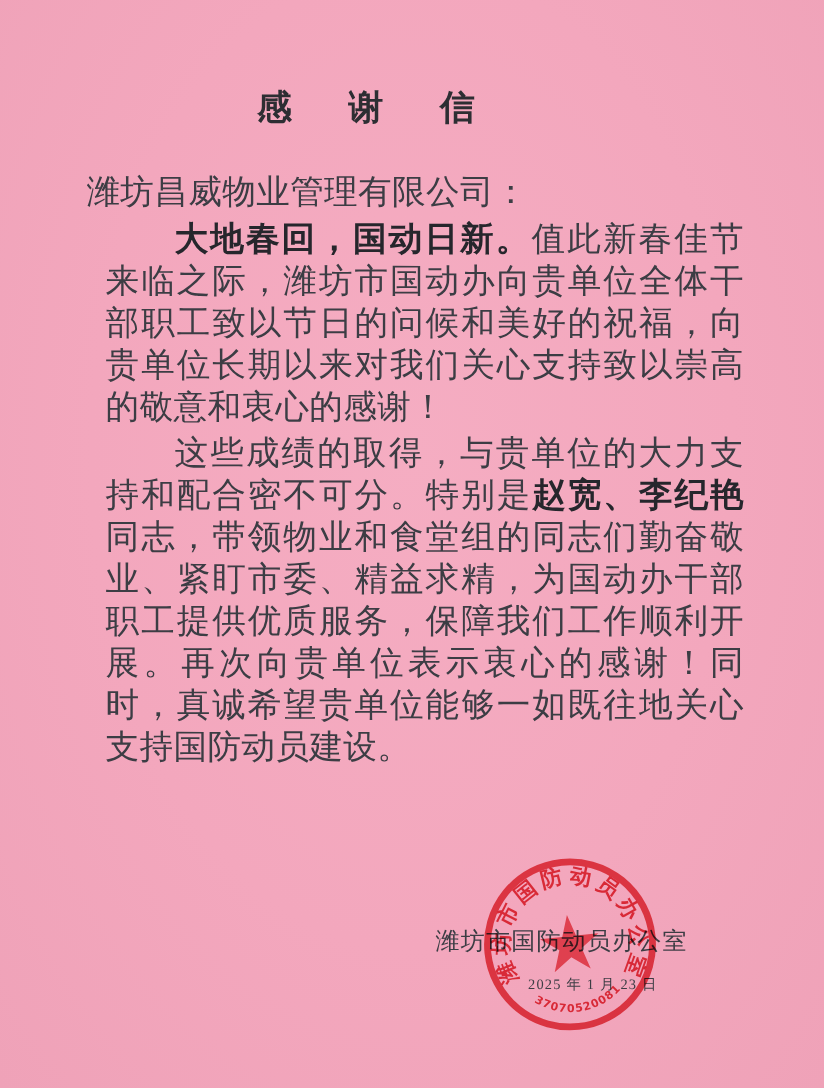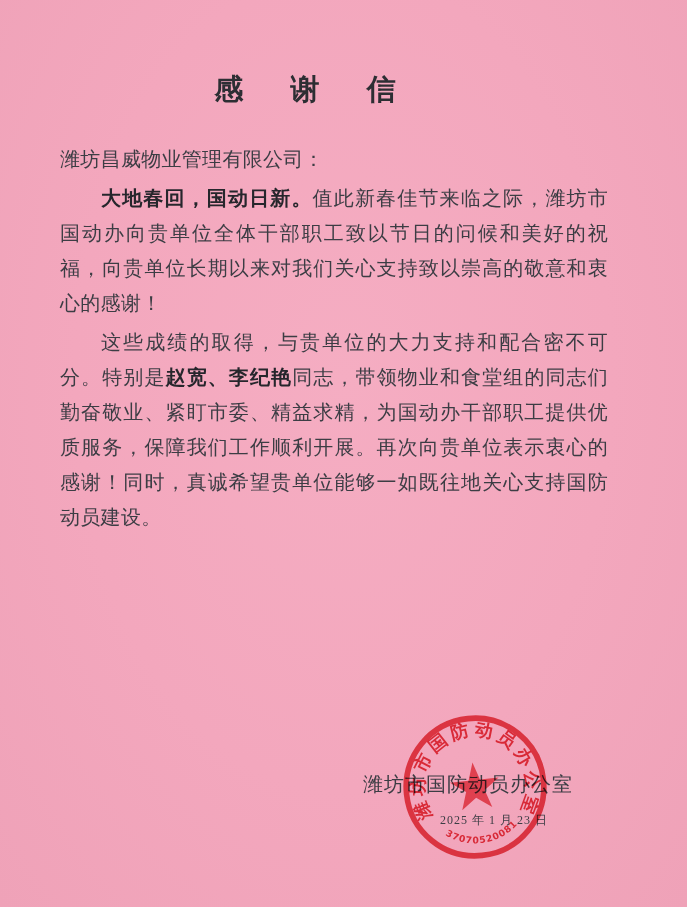--- a/index.html
+++ b/index.html
@@ -18,31 +18,30 @@
     text-align: center;
     text-indent: 36px;            
     font-size: 29px;
     font-weight: bold;
     letter-spacing: 20px;
     color: #2d2e33;
   }
 
   .letter-body {
     position: absolute;
-    left: 60px; top: 143px; width: 548px;
-    font-size: 20px;
+    left: 72px; top: 143px; width: 548px;
+    font-size: 28px;
     line-height: 35px;
     color: #3c3d44;
     text-align: justify;
     text-align-last: left;
     letter-spacing: 0.3px;
-    font-family: Liberation Mono, monospace;
   }
   .salutation { margin: 0 0 0 0; }
-  .letter-body p.para { margin: 4px 0 0 0; text-indent: 2.05em; }
+  .letter-body p.para { margin: 4px 0 0 16px; text-indent: 2.05em; }
   .letter-body .seg-bold { font-weight: bold; color: #26262c; }
 
   .signature {
     position: absolute;
     top: 771px; right: 114px;
     font-size: 20px;
     letter-spacing: 1px;
     color: #3c3d44;
   }
   .sign-date {

